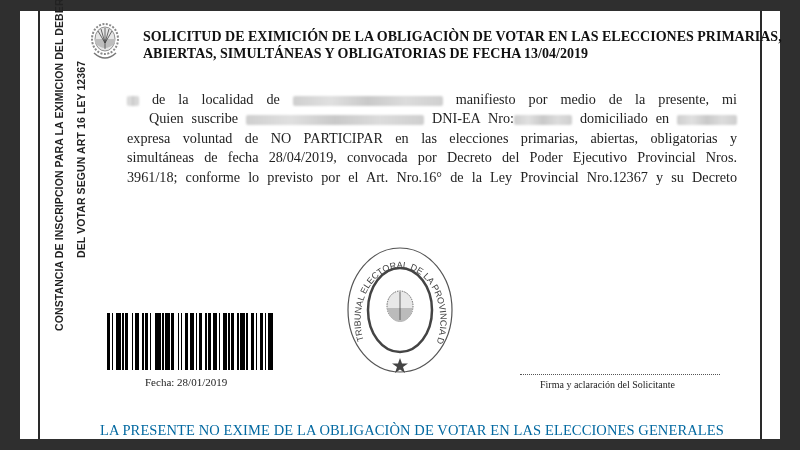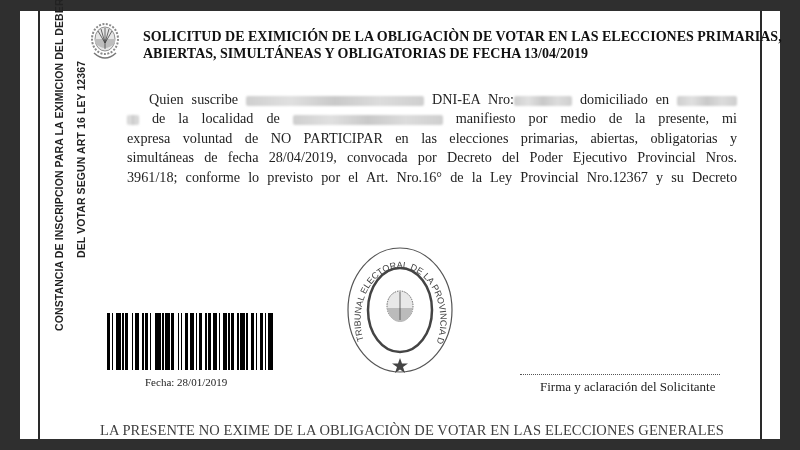--- a/index.html
+++ b/index.html
@@ -15,22 +15,22 @@
     .body { position:absolute; left:107px; top:79px; width:610px; font-size:14.2px; line-height:19.4px; color:#222; text-align:justify; }
     .body .line { display:block; white-space:nowrap; text-align:justify; text-align-last:justify; }
     .body .line.last { text-align-last:left; }
     .body .indent { padding-left:22px; }
     .blur { display:inline-block; height:10px; background:linear-gradient(90deg,#cfcfcf,#e0e0e0,#c9c9c9,#dcdcdc,#cfcfcf); filter:blur(1.2px); vertical-align:middle; border-radius:2px; }
     .barcode { position:absolute; left:87px; top:302px; width:166px; height:57px; display:flex; }
     .barcode span { display:block; height:100%; }
     .fecha { position:absolute; left:125px; top:365px; font-size:11px; color:#222; }
     .seal { position:absolute; left:323px; top:233px; width:115px; height:140px; }
     .sig-line { position:absolute; left:500px; top:363px; width:200px; border-top:1px dotted #555; }
-    .sig-label { position:absolute; left:520px; top:368px; font-size:13px; color:#222; white-space:nowrap;text-align:center; }
-    .footer { position:absolute; left:80px; top:411px; font-size:14.5px; color:#404040; white-space:nowrap; letter-spacing:0.1px; }
+    .sig-label { position:absolute; left:520px; top:368px; font-size:10px; color:#222; white-space:nowrap;text-align:center; }
+    .footer { position:absolute; left:80px; top:411px; font-size:14.5px; color:#0369a1; white-space:nowrap; letter-spacing:0.1px; }
   </style>
 </head>
 <body>
 
 <div class="page">
   <div class="vline-left"></div>
   <div class="vline-right"></div>
 
   <div class="side-text side1">CONSTANCIA DE INSCRIPCION PARA LA EXIMICION DEL DEBER</div>
   <div class="side-text side2">DEL VOTAR SEGUN ART 16 LEY 12367</div>
@@ -48,32 +48,32 @@
     </g>
     <path d="M8 34 Q19 44 30 34" fill="none" stroke="#777" stroke-width="1.5"></path>
   </svg>
 
   <div class="title">
     <div>SOLICITUD DE EXIMICIÓN DE LA OBLIGACIÒN DE VOTAR EN LAS ELECCIONES PRIMARIAS,</div>
     <div>ABIERTAS, SIMULTÁNEAS Y OBLIGATORIAS DE FECHA 13/04/2019</div>
   </div>
 
   <div class="body">
+    <span class="line">
+      <span class="blur" style="width:12px"></span>
+      <span>de la localidad de</span>
+      <span class="blur" style="width:150px"></span>
+      <span>manifiesto por medio de la presente, mi</span>
+    </span>
     <span class="line indent">
       <span>Quien suscribe</span>
       <span class="blur" style="width:178px"></span>
       <span>DNI-EA Nro:</span><span class="blur" style="width:58px"></span>
       <span>domiciliado en</span>
       <span class="blur" style="width:60px"></span>
-    </span>
-    <span class="line">
-      <span class="blur" style="width:12px"></span>
-      <span>de la localidad de</span>
-      <span class="blur" style="width:150px"></span>
-      <span>manifiesto por medio de la presente, mi</span>
     </span>
     <span class="line">expresa voluntad de NO PARTICIPAR en las elecciones primarias, abiertas, obligatorias y</span>
     <span class="line">simultáneas de fecha 28/04/2019, convocada por Decreto del Poder Ejecutivo Provincial Nros.</span>
     <span class="line">3961/18; conforme lo previsto por el Art. Nro.16° de la Ley Provincial Nro.12367 y su Decreto</span>
   </div>
 
   <div class="barcode" id="barcode">
       <span style="width: 3.07407px; background: rgb(0, 0, 0);"></span>
       <span style="width: 1.53704px; background: rgb(255, 255, 255);"></span>
       <span style="width: 1.53704px; background: rgb(0, 0, 0);"></span>

